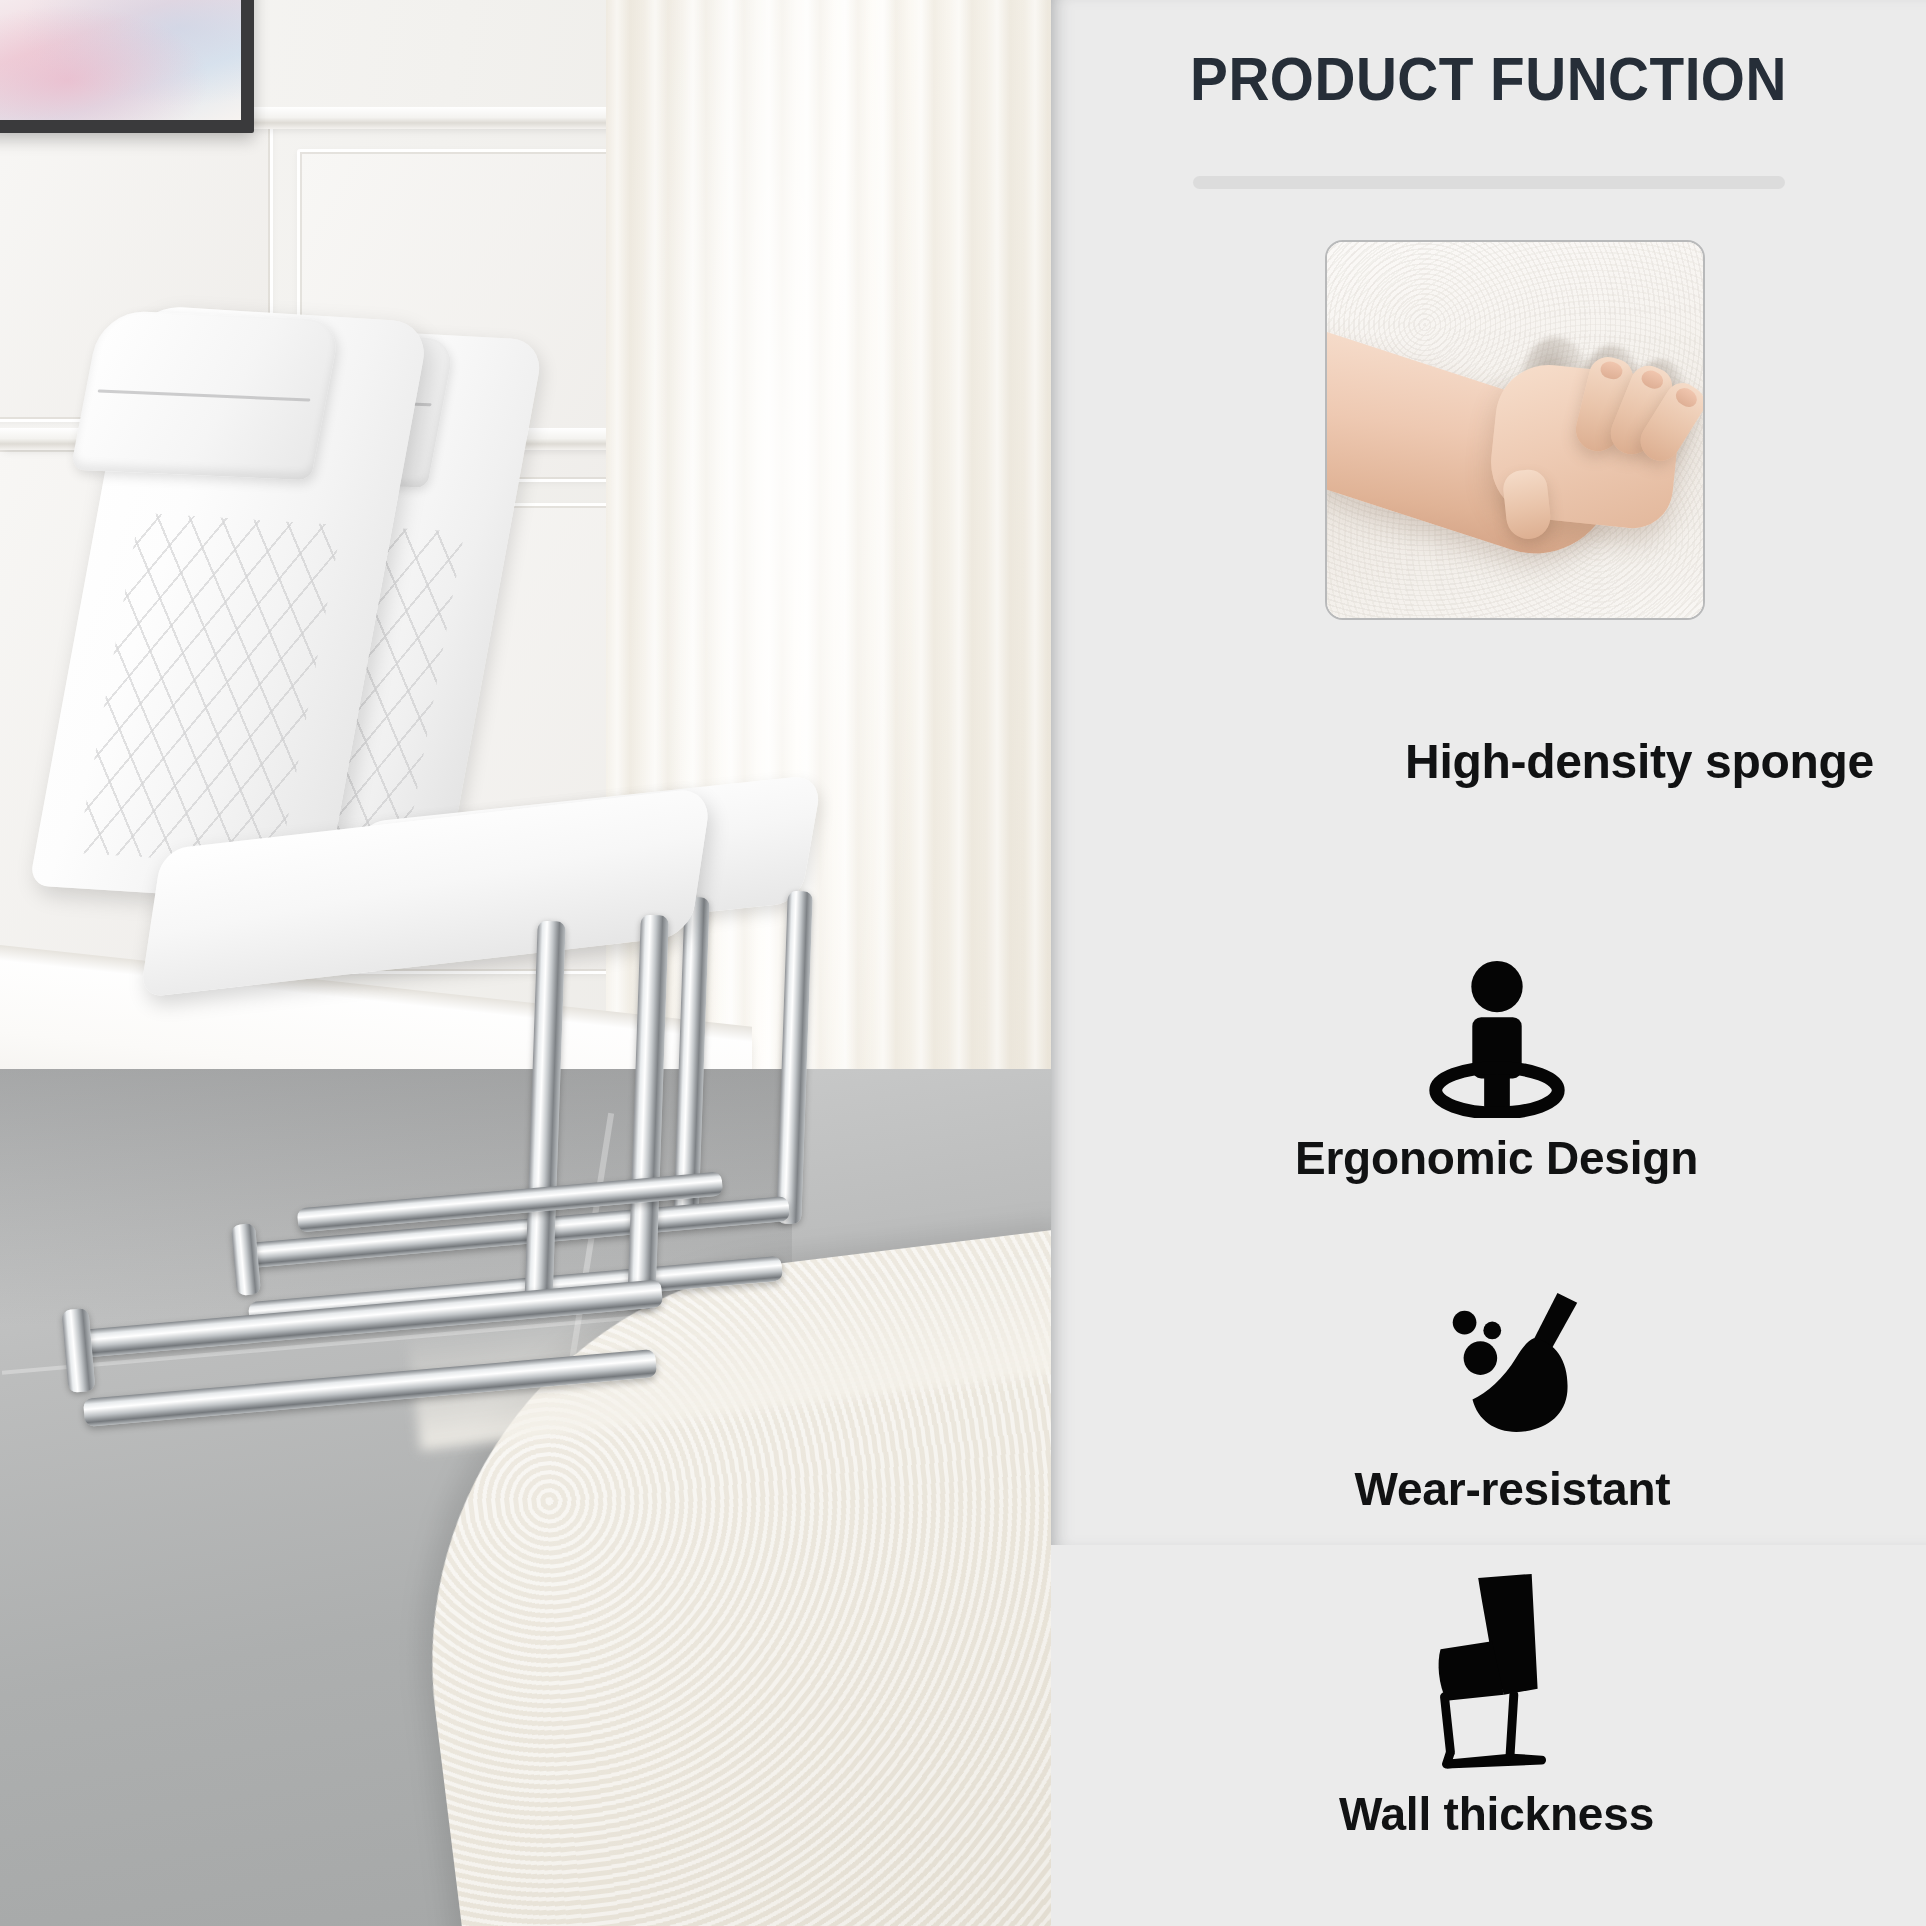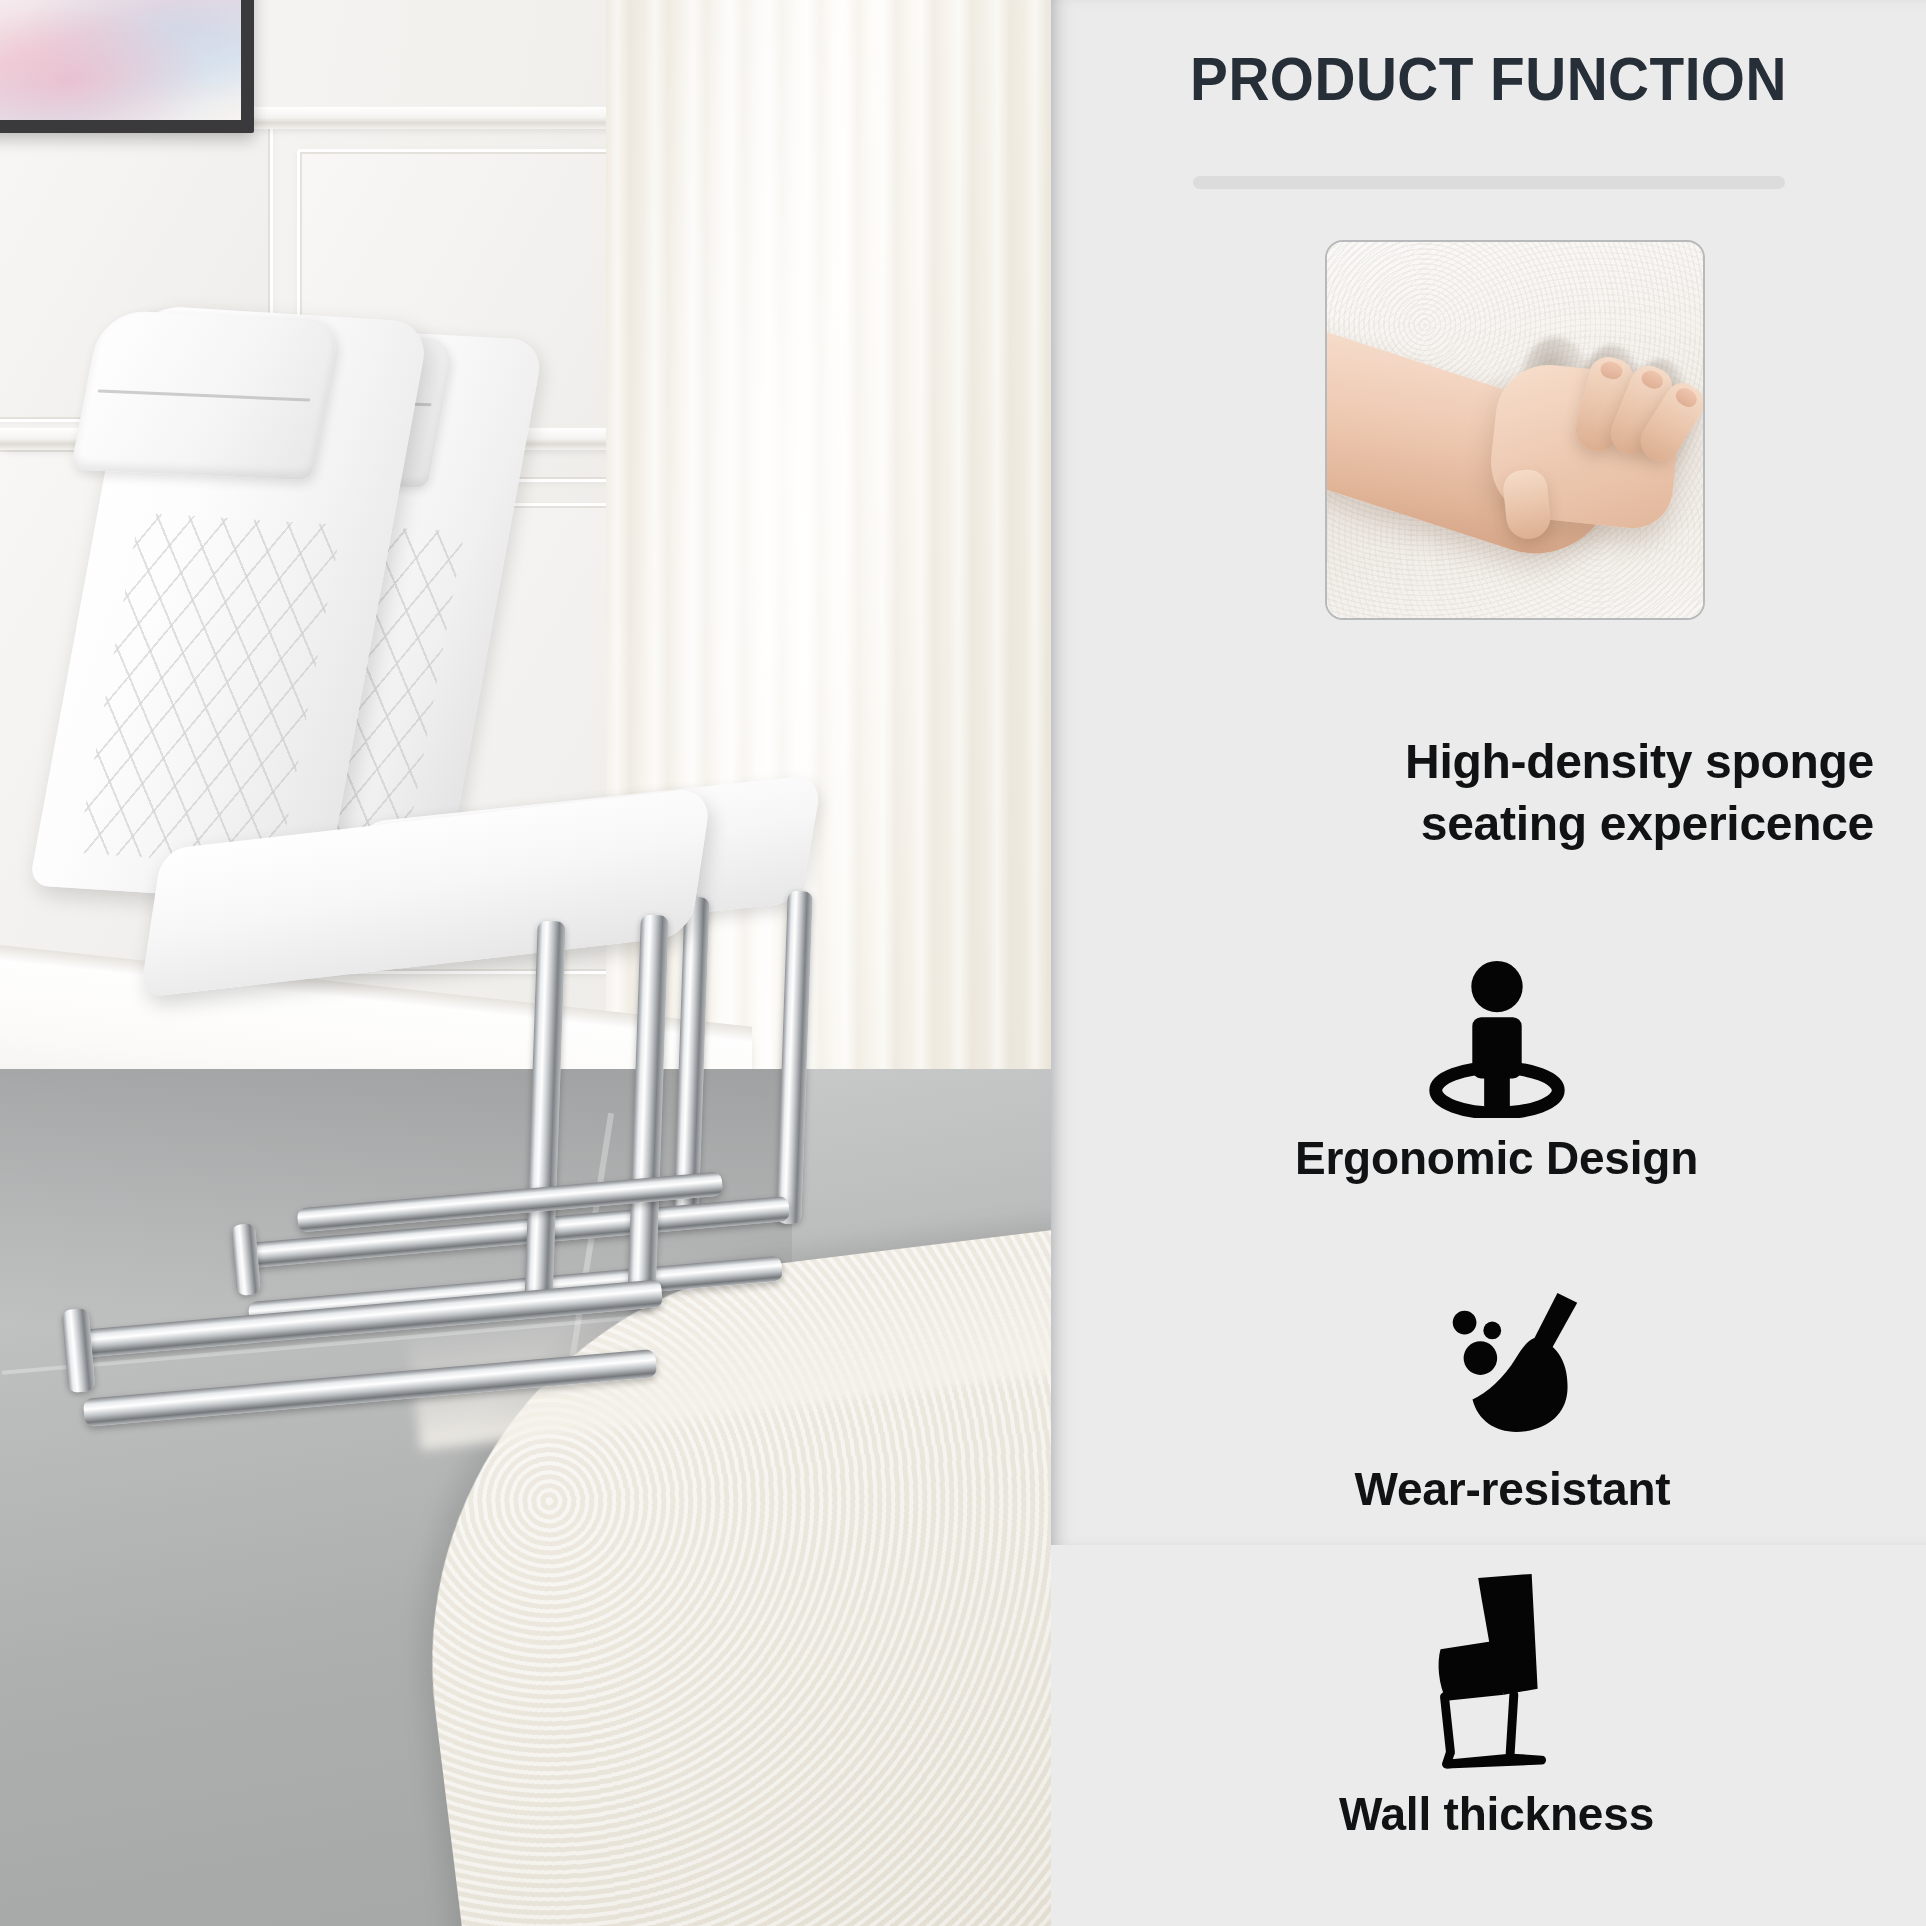--- a/index.html
+++ b/index.html
@@ -341,21 +341,20 @@
         <div class="nail" style="left:9px;top:4px;"></div>
       </div>
       <div class="finger" style="left:325px;top:139px;width:40px;height:83px;transform:rotate(32deg);">
         <div class="nail" style="left:8px;top:4px;"></div>
       </div>
       <div class="finger" style="left:178px;top:228px;width:44px;height:69px;transform:rotate(-6deg);"></div>
     </div>
 
     <div class="caption">
       <div>High-density sponge</div>
-      <div>seating expericence</div>
     </div>
 
     <div class="feature f1">
       <span class="glyph">
         <svg width="188" height="166" viewBox="0 0 190 168" aria-hidden="true">
           <circle cx="95" cy="35" r="26" fill="#050505"></circle>
           <rect x="70" y="66" width="50" height="62" rx="9" fill="#050505"></rect>
           <rect x="82" y="112" width="26" height="48" rx="5" fill="#050505"></rect>
           <ellipse cx="95" cy="140" rx="62" ry="23" fill="none" stroke="#050505" stroke-width="13"></ellipse>
         </svg>

